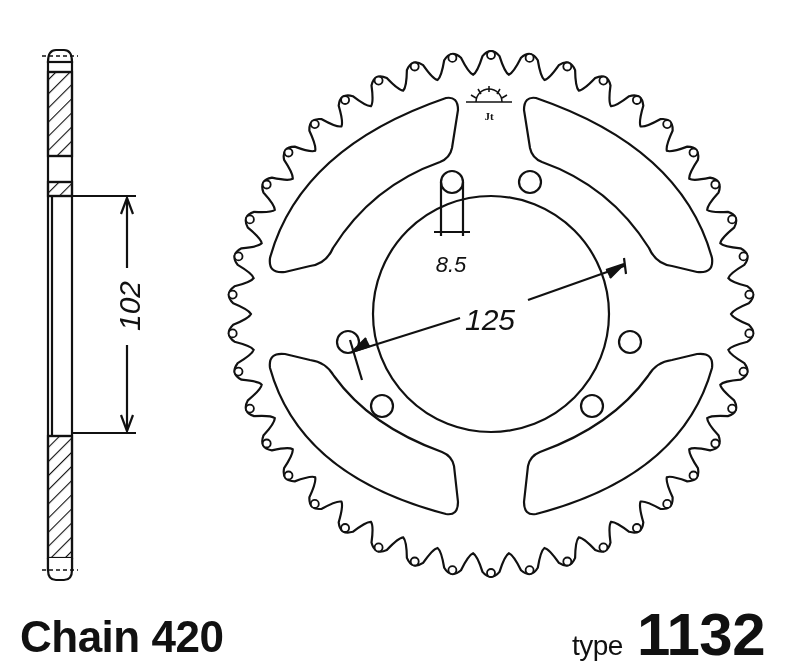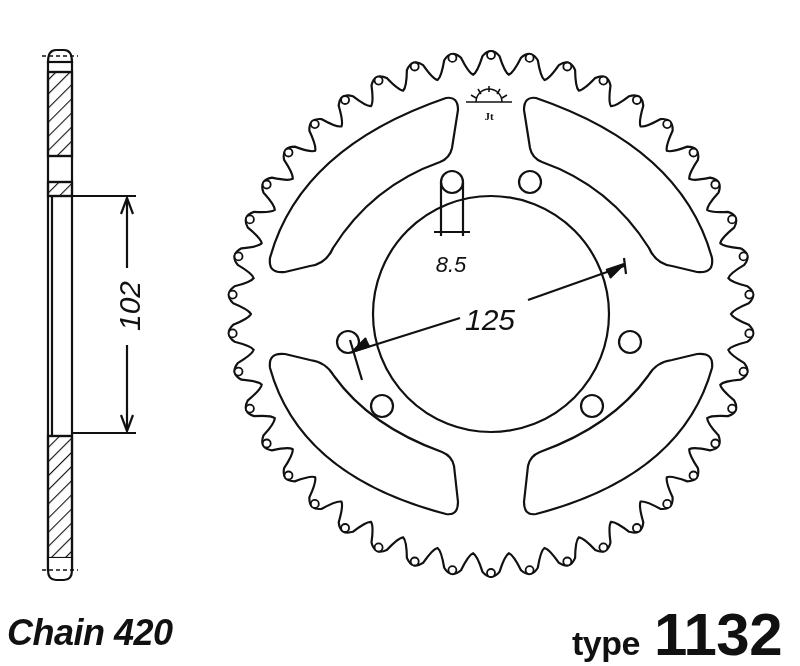--- a/index.html
+++ b/index.html
@@ -1,23 +1,23 @@
 <!DOCTYPE html>
 <html><head>
 <meta charset="utf-8">
 <style>
   html, body { margin: 0; padding: 0; background: #ffffff; }
   body { width: 800px; height: 666px; position: relative; overflow: hidden;
          font-family: "Liberation Sans", sans-serif; }
   #drawing { position: absolute; left: 0; top: 0; }
   .caption { position: absolute; font-family: "Liberation Sans", sans-serif;
              color: #111; font-weight: bold; letter-spacing: -0.5px; }
-  #chain-caption { left: 7px; top: 612px; font-size: 36px; font-style: italic; }
+  #chain-caption { left: 20px; top: 612px; font-size: 44px; }
   #type-caption { left: 572px; top: 600px; }
-  #type-caption .t-label { font-size: 34px; font-weight: bold; margin-right: 14px; }
+  #type-caption .t-label { font-size: 28px; font-weight: normal; margin-right: 14px; }
   #type-caption .t-num { font-size: 60px; font-weight: bold; }
   .dim-text { font-family: "Liberation Sans", sans-serif; font-style: italic; fill: #111; }
 </style>
 </head>
 <body>
 
 <svg id="drawing" width="800" height="666" viewBox="0 0 800 666" xmlns="http://www.w3.org/2000/svg">
   <defs>
     <pattern id="hatch" patternUnits="userSpaceOnUse" width="10" height="10" patternTransform="rotate(45)">
       <line x1="0" y1="0" x2="0" y2="10" stroke="#111" stroke-width="2.2"></line>

